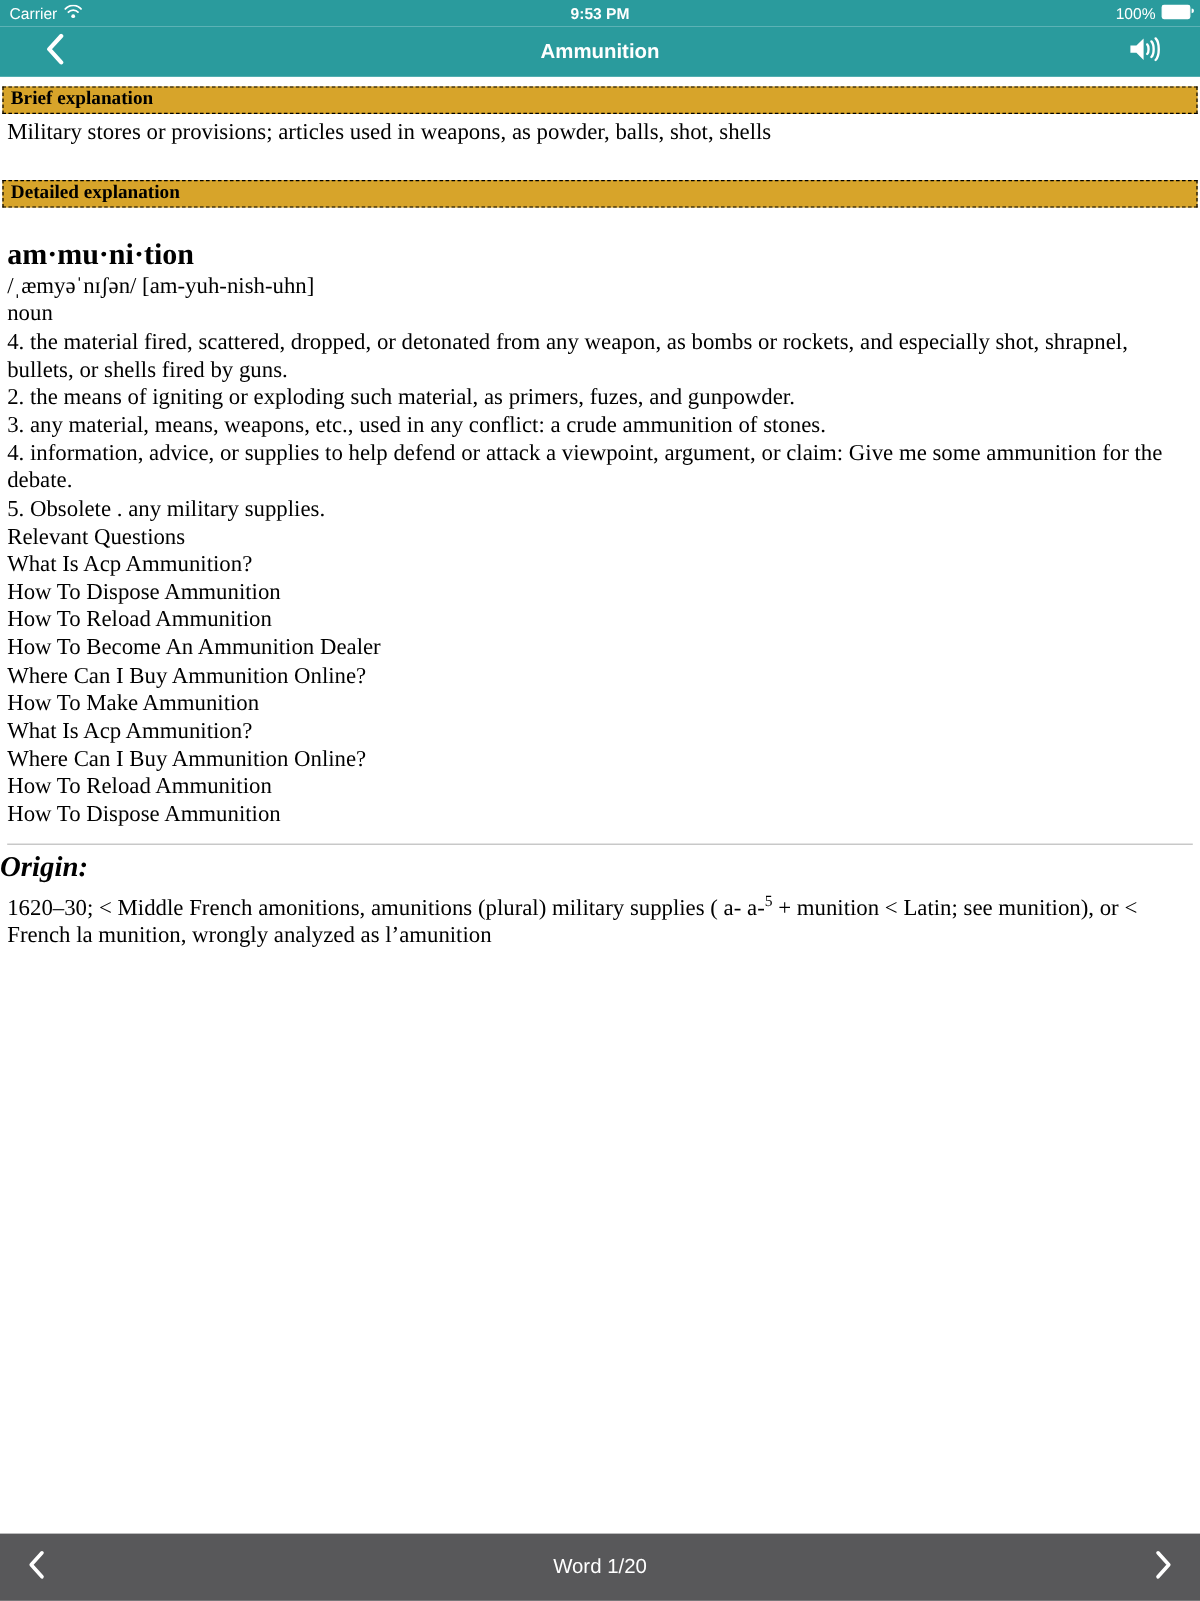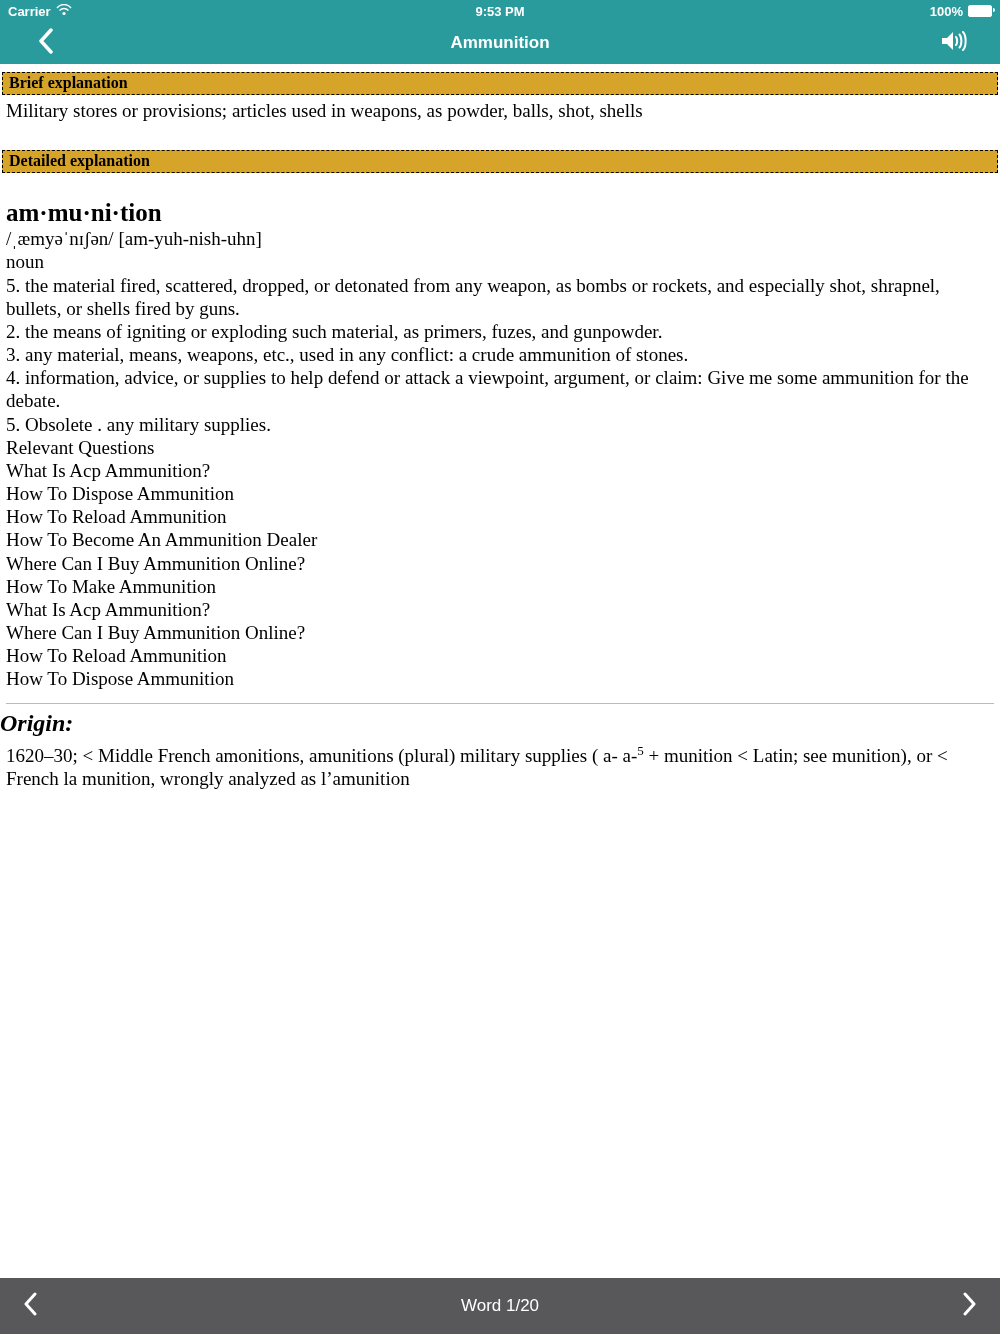--- a/index.html
+++ b/index.html
@@ -19,24 +19,22 @@
     display: flex;
     align-items: center;
     justify-content: space-between;
     color: #fff;
     font-family: "Liberation Sans", sans-serif;
     font-size: 13px;
     padding: 0 8px;
   }
   .statusbar .left, .statusbar .right {
     display: flex;
-    align-items: center;
     gap: 5px;
     width: 120px;
-    font-weight: bold;
   }
   .statusbar .right { justify-content: flex-end; }
   .battery-shell {
     width: 22px; height: 10px;
     border: 1px solid #fff;
     border-radius: 2px;
     position: relative;
     background: #fff;
   }
   .battery-shell::after {
@@ -180,21 +178,21 @@
   <div class="body-text brief-text">Military stores or provisions; articles used in weapons, as powder, balls, shot, shells</div>
 
   <div class="banner banner-detailed">Detailed explanation</div>
 
   <div class="headword">am·mu·ni·tion</div>
 
   <div class="body-text pron">/ˌæmyəˈnɪʃən/ [am-yuh-nish-uhn]</div>
   <div class="body-text">noun</div>
 
   <div class="body-text">
-    <p class="line">5. the material fired, scattered, dropped, or detonated from any weapon, as bombs or rockets, and especially shot, shrapnel, bullets, or shells fired by guns.</p>
+    <p class="line">4. the material fired, scattered, dropped, or detonated from any weapon, as bombs or rockets, and especially shot, shrapnel, bullets, or shells fired by guns.</p>
     <p class="line">2. the means of igniting or exploding such material, as primers, fuzes, and gunpowder.</p>
     <p class="line">3. any material, means, weapons, etc., used in any conflict: a crude ammunition of stones.</p>
     <p class="line">4. information, advice, or supplies to help defend or attack a viewpoint, argument, or claim: Give me some ammunition for the debate.</p>
     <p class="line">5. Obsolete . any military supplies.</p>
     <p class="line">Relevant Questions</p>
     <p class="line">What Is Acp Ammunition?</p>
     <p class="line">How To Dispose Ammunition</p>
     <p class="line">How To Reload Ammunition</p>
     <p class="line">How To Become An Ammunition Dealer</p>
     <p class="line">Where Can I Buy Ammunition Online?</p>

